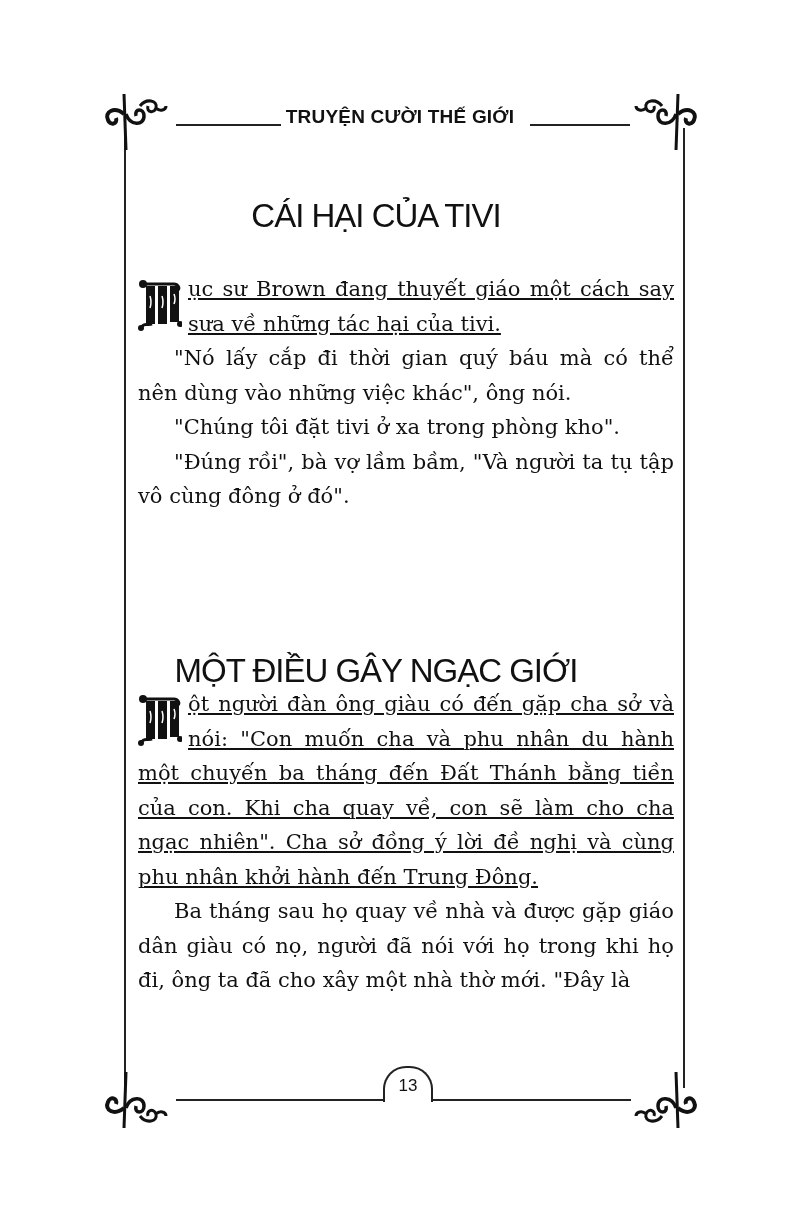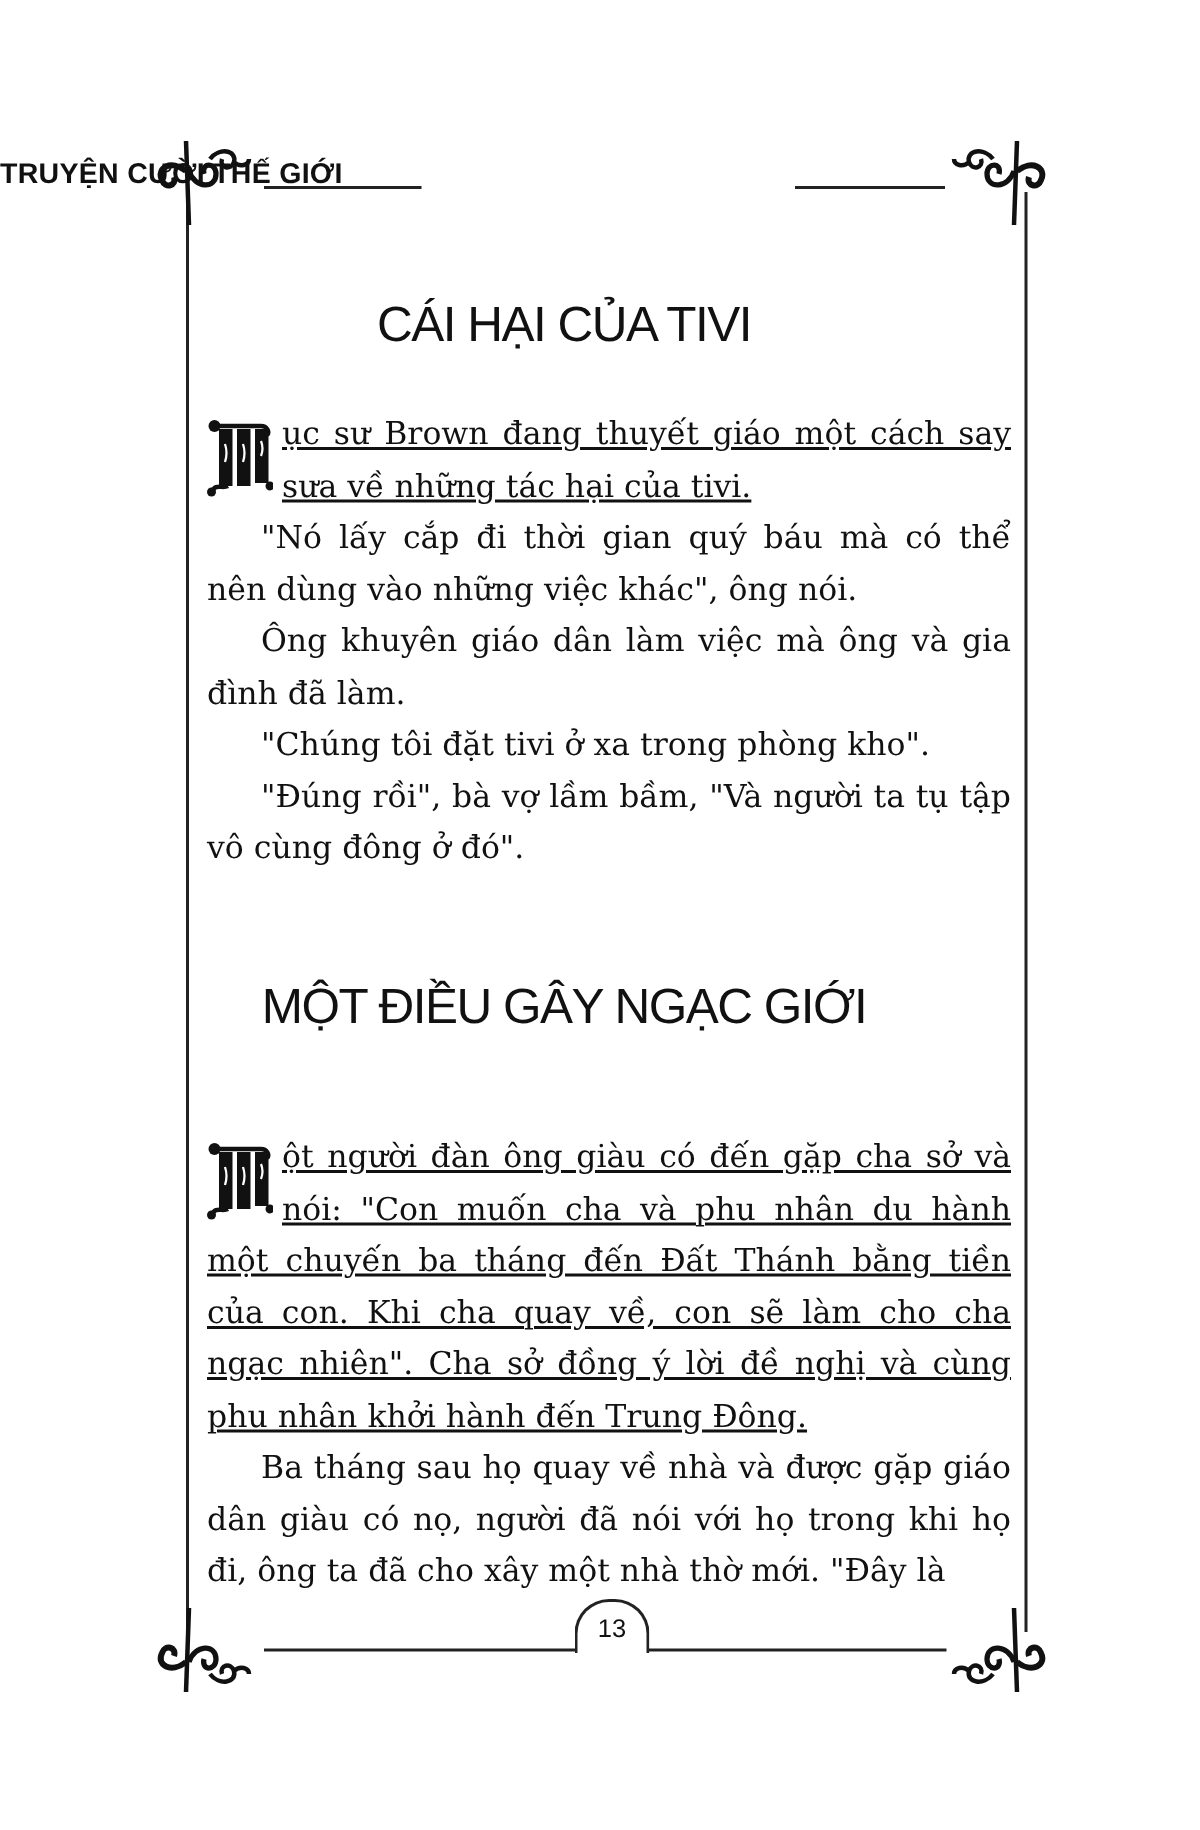--- a/index.html
+++ b/index.html
@@ -1,21 +1,21 @@
 <!DOCTYPE html>
 <html><head>
 <meta charset="utf-8">
 <style>
   html, body { margin: 0; padding: 0; background: #ffffff; }
   body { width: 800px; height: 1220px; position: relative; overflow: hidden; font-family: "DejaVu Serif", serif; color: #111; }
   .frame-line-v { position: absolute; width: 2px; background: #222; }
   .frame-left { left: 124px; top: 128px; height: 960px; }
   .frame-right { left: 683px; top: 128px; height: 960px; }
   .header-rule { position: absolute; height: 2px; background: #222; }
-  .running-head { position: absolute; top: 106px; left: 0; width: 800px; text-align: left; font-family: "Liberation Sans", sans-serif; font-weight: bold; font-size: 19px; letter-spacing: 0.2px; }
+  .running-head { position: absolute; top: 106px; left: 0; width: 800px; text-align: center; font-family: "Liberation Sans", sans-serif; font-weight: bold; font-size: 19px; letter-spacing: 0.2px; }
   .ornament { position: absolute; width: 70px; height: 60px; }
   .story-title { position: absolute; left: 124px; width: 504px; text-align: center; font-family: "Liberation Sans", sans-serif; font-size: 33px; letter-spacing: -1px; }
   .story { position: absolute; left: 138px; width: 536px; font-size: 21px; line-height: 34.5px; }
   .story p { margin: 0; text-align: justify; text-indent: 36px; }
   .story p.first { text-indent: 0; text-decoration: underline; }
   .dropcap { float: left; width: 44px; height: 56px; margin: 4px 6px 0 0; }
   .page-num-wrap { position: absolute; left: 383px; top: 1066px; width: 46px; height: 34px; border: 2px solid #222; border-bottom: none; border-radius: 23px 23px 0 0; text-align: center; font-family: "Liberation Sans", sans-serif; font-weight: normal; font-size: 17px; line-height: 36px; background: #fff; }
 </style>
 </head>
 <body>
@@ -48,27 +48,26 @@
       <rect x="8" y="10" width="9" height="38" fill="#111"></rect>
       <rect x="20" y="10" width="9" height="38" fill="#111"></rect>
       <rect x="32" y="10" width="9" height="36" fill="#111"></rect>
       <path d="M12 20 q2 6 0 12 M24 20 q2 6 0 12 M36 18 q2 5 0 10" stroke="#fff" stroke-width="1.5" fill="none"></path>
       <path d="M3 52 C6 46 10 50 14 48" stroke="#111" stroke-width="3" fill="none"></path>
       <circle cx="3" cy="52" r="3" fill="#111"></circle>
       <circle cx="42" cy="48" r="3" fill="#111"></circle>
     </svg><span>ục sư Brown đang thuyết giáo một cách say sưa về những tác hại của tivi.</span>
   </p>
   <p>"Nó lấy cắp đi thời gian quý báu mà có thể nên dùng vào những việc khác", ông nói.</p>
-  <p>Ông khuyên giáo dân làm việc mà ông và gia đình đã làm.</p>
   <p>"Chúng tôi đặt tivi ở xa trong phòng kho".</p>
   <p>"Đúng rồi", bà vợ lầm bầm, "Và người ta tụ tập vô cùng đông ở đó".</p>
 </div>
 
 <div class="story-title" style="top:652px">MỘT ĐIỀU GÂY NGẠC GIỚI</div>
-<div class="story" style="top:754px">
+<div class="story" style="top:687px">
   <p class="first">
     <svg class="dropcap" viewBox="0 0 44 56">
       <circle cx="5" cy="8" r="4" fill="#111"></circle>
       <path d="M5 8 H36 C40 8 42 12 40 14" stroke="#111" stroke-width="3" fill="none"></path>
       <rect x="8" y="10" width="9" height="38" fill="#111"></rect>
       <rect x="20" y="10" width="9" height="38" fill="#111"></rect>
       <rect x="32" y="10" width="9" height="36" fill="#111"></rect>
       <path d="M12 20 q2 6 0 12 M24 20 q2 6 0 12 M36 18 q2 5 0 10" stroke="#fff" stroke-width="1.5" fill="none"></path>
       <path d="M3 52 C6 46 10 50 14 48" stroke="#111" stroke-width="3" fill="none"></path>
       <circle cx="3" cy="52" r="3" fill="#111"></circle>

